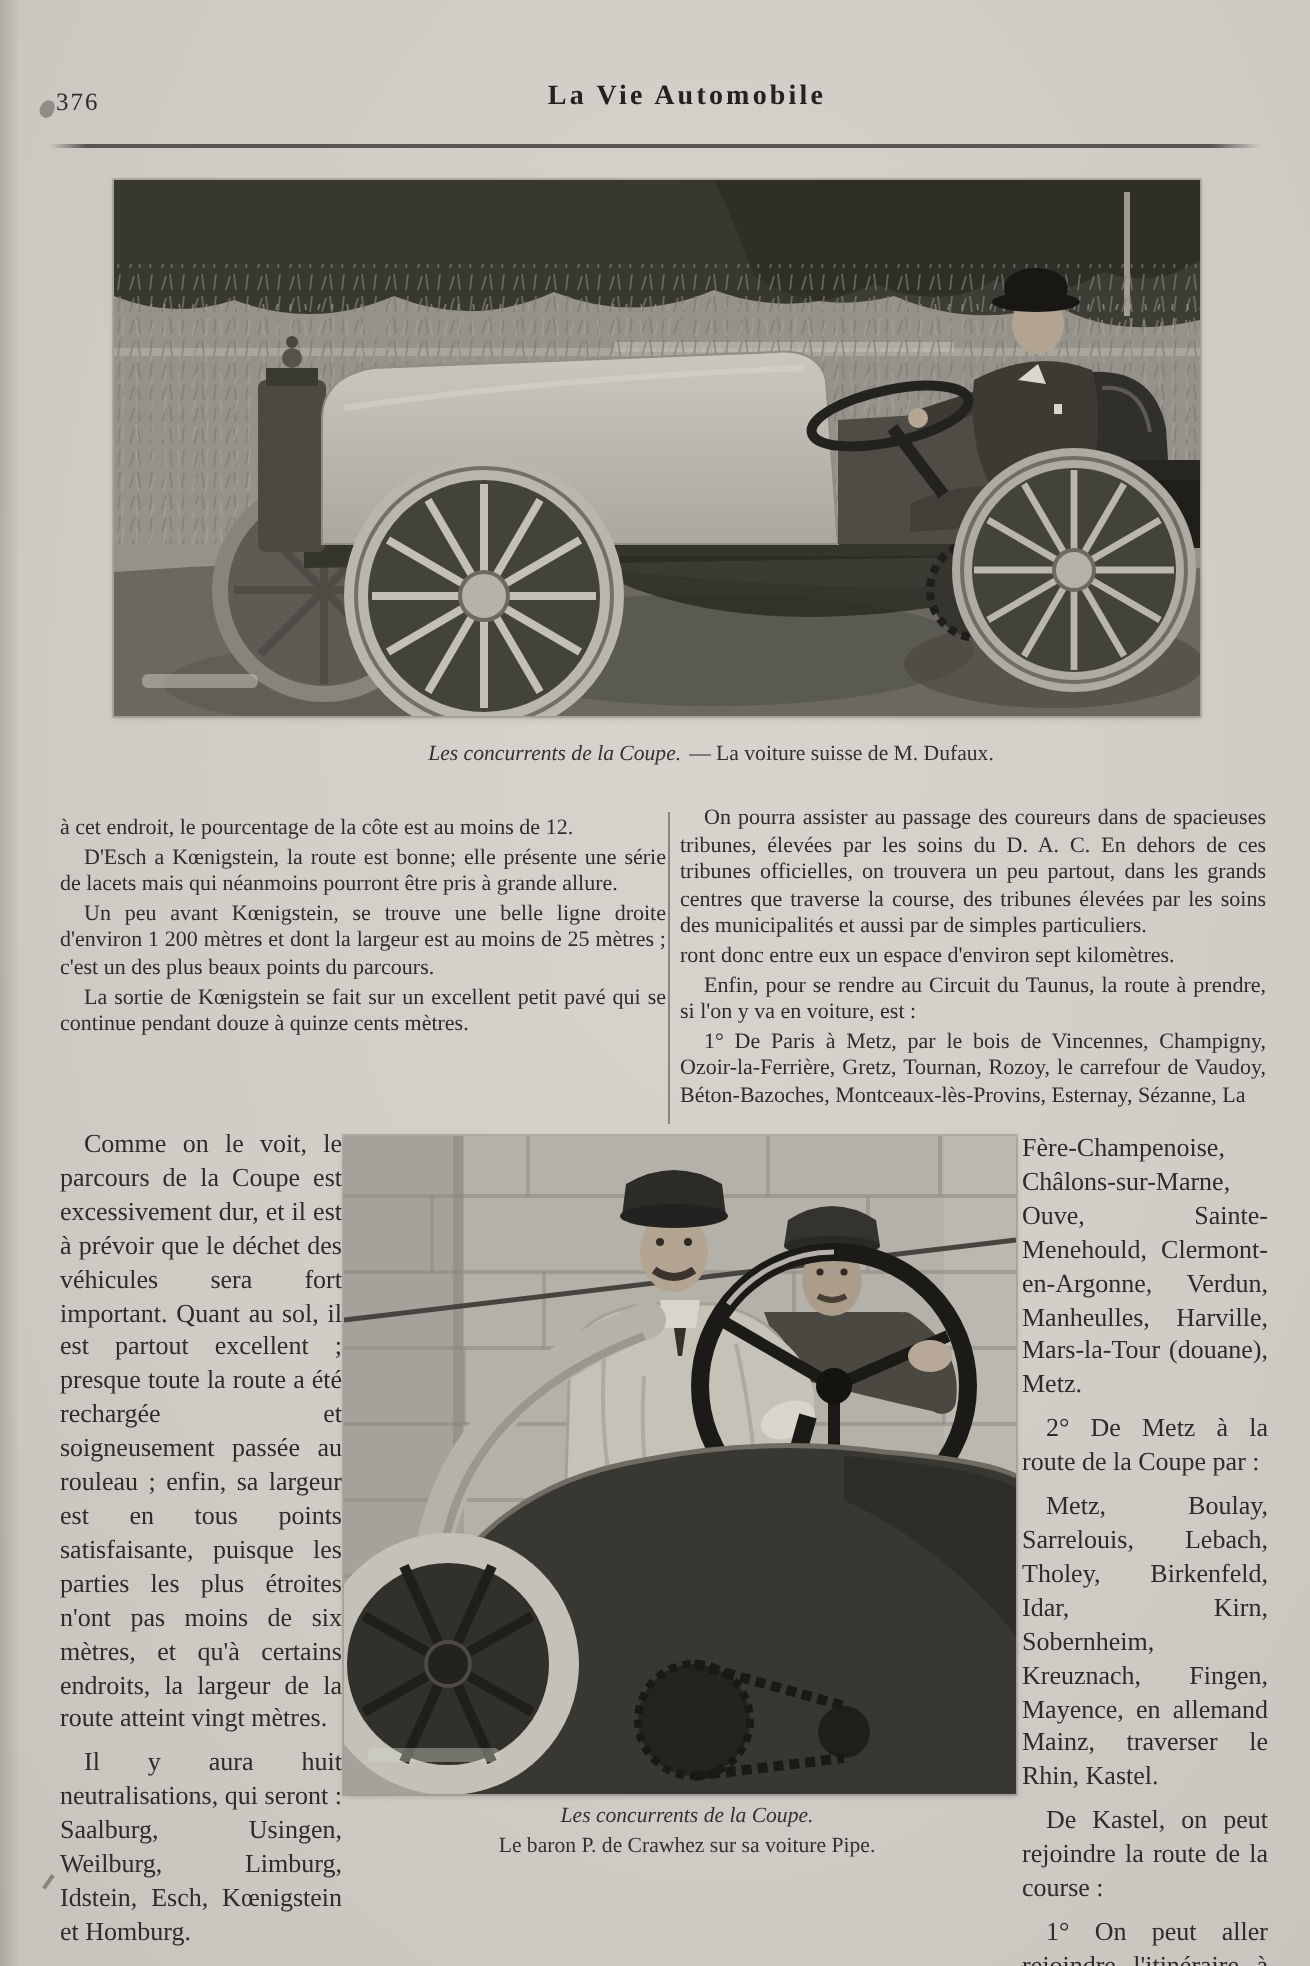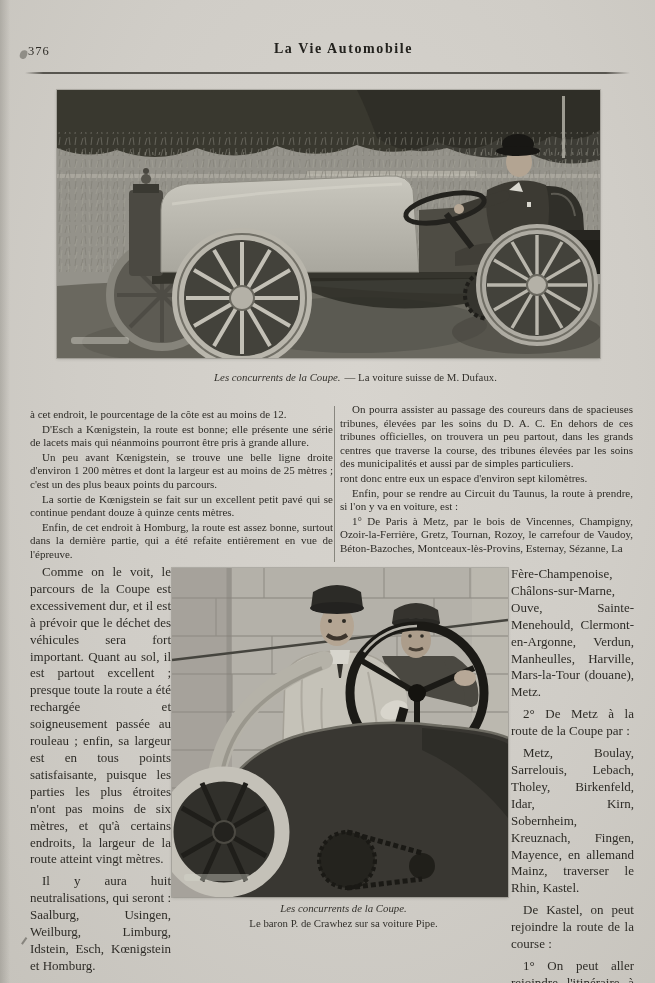--- a/index.html
+++ b/index.html
@@ -165,21 +165,20 @@
 
   <div class="abs caption caption1">
     <span class="cap-italic">Les concurrents de la Coupe.</span><span class="cap-rest">— La voiture suisse de M. Dufaux.</span>
   </div>
 
   <div class="abs col col-left">
     <p class="para cont">à cet endroit, le pourcentage de la côte est au moins de 12.</p>
     <p class="para">D'Esch a Kœnigstein, la route est bonne; elle présente une série de lacets mais qui néanmoins pourront être pris à grande allure.</p>
     <p class="para">Un peu avant Kœnigstein, se trouve une belle ligne droite d'environ 1 200 mètres et dont la largeur est au moins de 25 mètres ; c'est un des plus beaux points du parcours.</p>
     <p class="para">La sortie de Kœnigstein se fait sur un excellent petit pavé qui se continue pendant douze à quinze cents mètres.</p>
-    <p class="para">Enfin, de cet endroit à Homburg, la route est assez bonne, surtout dans la dernière partie, qui a été refaite entièrement en vue de l'épreuve.</p>
   </div>
 
   <div class="abs col-divider"></div>
 
   <div class="abs col col-right">
     <p class="para">On pourra assister au passage des coureurs dans de spacieuses tribunes, élevées par les soins du D. A. C. En dehors de ces tribunes officielles, on trouvera un peu partout, dans les grands centres que traverse la course, des tribunes élevées par les soins des municipalités et aussi par de simples particuliers.</p>
     <p class="para cont">ront donc entre eux un espace d'environ sept kilomètres.</p>
     <p class="para">Enfin, pour se rendre au Circuit du Taunus, la route à prendre, si l'on y va en voiture, est :</p>
     <p class="para">1° De Paris à Metz, par le bois de Vincennes, Champigny, Ozoir-la-Ferrière, Gretz, Tournan, Rozoy, le carrefour de Vaudoy, Béton-Bazoches, Montceaux-lès-Provins, Esternay, Sézanne, La</p>
   </div>

